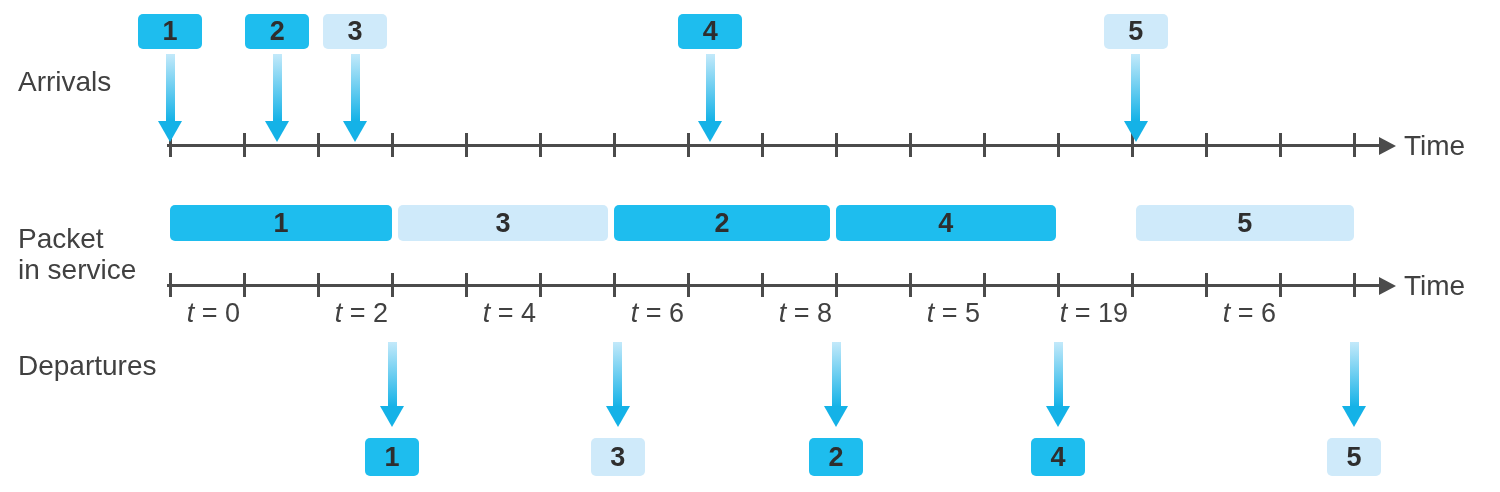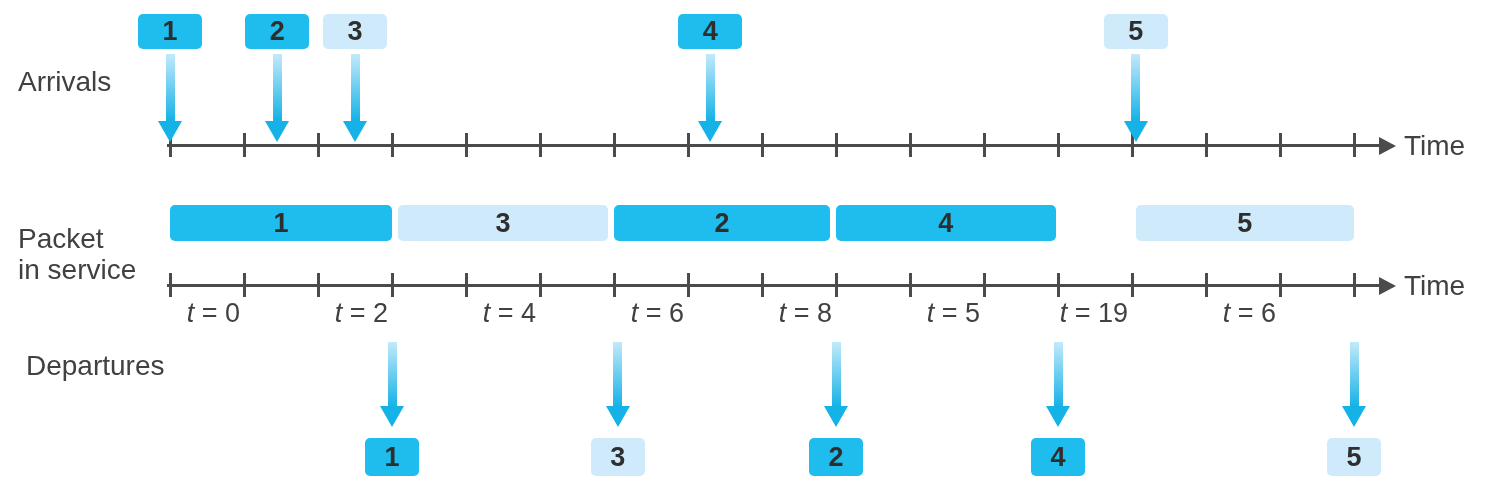--- a/index.html
+++ b/index.html
@@ -3,21 +3,21 @@
 <meta charset="utf-8">
 <style>
   html,body{margin:0;padding:0;background:#ffffff;}
   #fig{
     position:relative;width:1500px;height:492px;background:#ffffff;overflow:hidden;
     font-family:"Liberation Sans",sans-serif;color:var(--text);
   }
   .lbl{position:absolute;font-size:28px;color:var(--text);white-space:nowrap;}
   #lbl-arrivals{left:18px;top:66px;}
   #lbl-service{left:18px;top:188px;line-height:31px;margin-top:35px;}
-  #lbl-departures{left:26px;top:350px;}
+  #lbl-departures{left:18px;top:350px;}
   #time-top{left:1404px;top:130px;}
   #time-bottom{left:1404px;top:270px;}
 
   .axis-line{position:absolute;height:3px;background:var(--axis);}
   .tick{position:absolute;width:3px;height:24px;background:var(--axis);}
   .axis-head{position:absolute;width:0;height:0;
     border-top:9px solid transparent;border-bottom:9px solid transparent;
     border-left:17px solid var(--axis);}
   .tick-label{position:absolute;width:140px;text-align:right;font-size:27px;color:var(--text);}
   .tvar{font-style:italic;}

